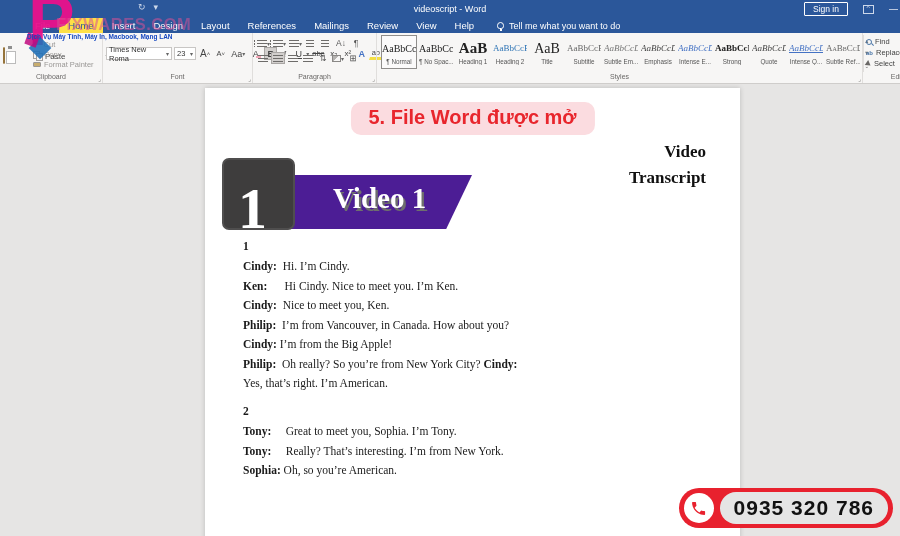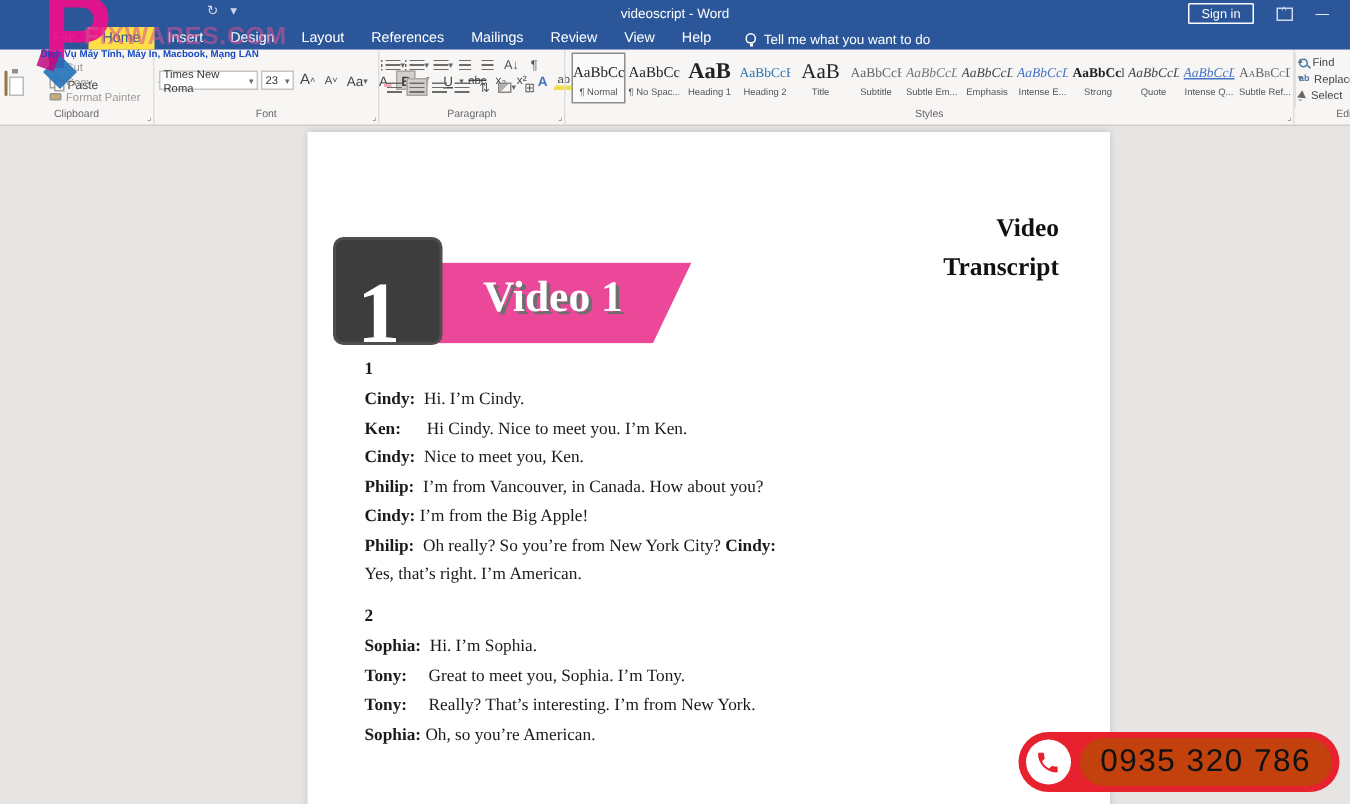--- a/index.html
+++ b/index.html
@@ -4,21 +4,21 @@
 <style>
   * { margin:0; padding:0; box-sizing:border-box; }
   html,body { background:#fff; }
   body { font-family:"Liberation Sans", sans-serif; }
   .app { position:relative; width:900px; height:536px; overflow:hidden; background:#e6e5e4; }
 
   
   .titlebar { position:absolute; top:0; left:0; width:900px; height:18px; background:#2b579a; z-index:5; }
   .qat { position:absolute; left:138px; top:2px; display:flex; gap:8px; color:#cdd8ea; font-size:9px; }
   .win-title { position:absolute; left:0; right:0; top:0; height:18px; line-height:18px; text-align:center; color:#fff; font-size:9px; }
-  .tb-right { position:absolute; right:14px; top:0; height:18px; display:flex; align-items:center; gap:15px; }
+  .tb-right { position:absolute; right:2px; top:0; height:18px; display:flex; align-items:center; gap:15px; }
   .signin-btn { border:1px solid #fff; color:#fff; background:transparent; font-size:8.5px; padding:1px 8px; border-radius:1px; font-family:inherit; }
   .ribopts-icon { width:11px; height:9px; border:1px solid #cdd8ea; position:relative; }
   .ribopts-icon::after { content:"^"; position:absolute; left:2.5px; top:-2px; color:#cdd8ea; font-size:7px; }
   .min-icon { color:#fff; font-size:9px; }
 
   
   .tabrow { position:absolute; top:18px; left:0; width:900px; height:15px; background:#2b579a; display:flex; align-items:stretch; padding-left:26px; z-index:4; }
   .tab { color:#fff; font-size:9.5px; line-height:15px; padding:0 9px; white-space:nowrap; }
   .tab.active { background:#fde047; color:#2b579a; }
   .tellme { display:flex; align-items:center; gap:5px; color:#fff; font-size:9px; margin-left:14px; white-space:nowrap; }
@@ -116,21 +116,21 @@
 
   
   .docarea { position:absolute; top:84px; left:0; width:900px; height:452px; background:#e6e5e4; overflow:hidden; z-index:1; }
   .page { position:absolute; left:205px; top:4px; width:535px; height:560px; background:#fff; box-shadow:0 0 5px rgba(0,0,0,0.18); }
 
   .callout { position:absolute; top:14px; left:50%; transform:translateX(-50%); background:#fbdce0; color:#e8262d; font-weight:bold; font-size:20px; padding:4px 18px 6px 18px; border-radius:10px; white-space:nowrap; }
 
   .vt-header { position:absolute; top:51px; right:34px; width:120px; text-align:right; font-family:"Liberation Serif",serif; font-weight:bold; font-size:17px; line-height:26px; color:#111; }
 
   .badge { position:absolute; left:17px; top:70px; width:240px; height:80px; }
-  .badge-banner { position:absolute; left:24px; top:17px; width:215px; height:54px; background:#ec4899; clip-path:polygon(0 0,100% 0,88% 100%,0 100%); }
+  .badge-banner { position:absolute; left:35px; top:17px; width:215px; height:54px; background:#4c1d95; clip-path:polygon(0 0,100% 0,88% 100%,0 100%); }
   .badge-banner .vtitle { position:absolute; left:76px; top:7px; font-family:"Liberation Serif",serif; font-weight:bold; font-size:29px; color:#fff; text-shadow:2.5px 2.5px 0 #6e6e6e; white-space:nowrap; }
   .badge-square { position:absolute; left:0; top:0; width:73px; height:72px; background:#3e3d3d; border:2px solid #4f4e4e; border-radius:7px; }
   .badge-num { position:absolute; left:16px; top:22px; font-family:"Liberation Serif",serif; font-weight:bold; font-size:58px; line-height:58px; color:#fff; }
 
   .transcript { position:absolute; left:38px; top:152px; right:28px; font-family:"Liberation Serif",serif; font-size:11.5px; color:#1a1a1a; }
   .t-num { font-weight:bold; margin-bottom:8px; }
   .t-line { white-space:pre-wrap; line-height:12px; margin-bottom:7.5px; }
   .t-line .b { font-weight:bold; }
   .t-section { margin-bottom:16px; }
 
@@ -138,21 +138,21 @@
   .watermark { position:absolute; left:0; top:0; width:320px; height:60px; z-index:9; pointer-events:none; }
   .logo-p { position:absolute; left:28px; top:-16px; font-size:70px; font-weight:800; color:#e9118c; opacity:0.95; line-height:74px; }
   .logo-blue { position:absolute; left:32px; top:40px; width:16px; height:16px; background:#2171b8; transform:rotate(45deg); opacity:0.9; }
   .logo-pink2 { position:absolute; left:26px; top:34px; width:12px; height:12px; background:#c0087f; transform:rotate(20deg); opacity:0.85; }
   .wm-brand { position:absolute; left:56px; top:15px; font-size:16.5px; font-weight:800; letter-spacing:0.5px; color:rgba(214,80,150,0.55); white-space:nowrap; }
   .wm-tagline { position:absolute; left:27px; top:33px; font-size:6.5px; font-weight:bold; color:#1749c0; white-space:nowrap; }
 
   
   .phone-badge { position:absolute; right:7px; bottom:8px; height:40px; background:#e8212e; border-radius:22px; display:flex; align-items:center; padding:0 5px; gap:6px; z-index:10; }
   .phone-circle { width:30px; height:30px; background:#fff; border-radius:50%; display:flex; align-items:center; justify-content:center; }
-  .phone-num { background:#c2410c; border-radius:16px; height:32px; display:flex; align-items:center; padding:0 14px; font-size:21px; font-weight:normal; color:#111; letter-spacing:1px; white-space:nowrap; }
+  .phone-num { background:#e5e5e5; border-radius:16px; height:32px; display:flex; align-items:center; padding:0 14px; font-size:21px; font-weight:bold; color:#111; letter-spacing:1px; white-space:nowrap; }
 </style>
 </head>
 <body>
 
 <div class="app">
 
   <div class="titlebar">
     <div class="qat">
       <span>↻</span>
       <span>▾</span>
@@ -387,20 +387,21 @@
           <span>Select</span>
         </div>
       </div>
       <div class="rg-label">Editing</div>
     </div>
 
   </div>
 
   <div class="docarea">
     <div class="page">
+      <div class="callout">5. File Word được mở</div>
       <div class="vt-header">Video Transcript</div>
       <div class="badge">
         <div class="badge-banner">
           <span class="vtitle">Video 1</span>
         </div>
         <div class="badge-square"></div>
         <span class="badge-num">1</span>
       </div>
       <div class="transcript">
           <div class="t-section">
@@ -408,21 +409,20 @@
             <div class="t-line"><span class="b">Cindy:</span><span>  Hi. I’m Cindy.</span></div>
             <div class="t-line"><span class="b">Ken:</span><span>      Hi Cindy. Nice to meet you. I’m Ken.</span></div>
             <div class="t-line"><span class="b">Cindy:</span><span>  Nice to meet you, Ken.</span></div>
             <div class="t-line"><span class="b">Philip:</span><span>  I’m from Vancouver, in Canada. How about you?</span></div>
             <div class="t-line"><span class="b">Cindy:</span><span> I’m from the Big Apple!</span></div>
             <div class="t-line"><span class="b">Philip:</span><span>  Oh really? So you’re from New York City? </span><span class="b">Cindy:</span></div>
             <div class="t-line"><span>Yes, that’s right. I’m American.</span></div>
           </div>
           <div class="t-section">
             <div class="t-num">2</div>
-            <div class="t-line"><span class="b">Sophia:</span><span>  Hi. I’m Sophia.</span></div>
             <div class="t-line"><span class="b">Tony:</span><span>     Great to meet you, Sophia. I’m Tony.</span></div>
             <div class="t-line"><span class="b">Tony:</span><span>     Really? That’s interesting. I’m from New York.</span></div>
             <div class="t-line"><span class="b">Sophia:</span><span> Oh, so you’re American.</span></div>
           </div>
         </div>
     </div>
   </div>
 
   <div class="watermark">
     <span class="logo-p">P</span>

